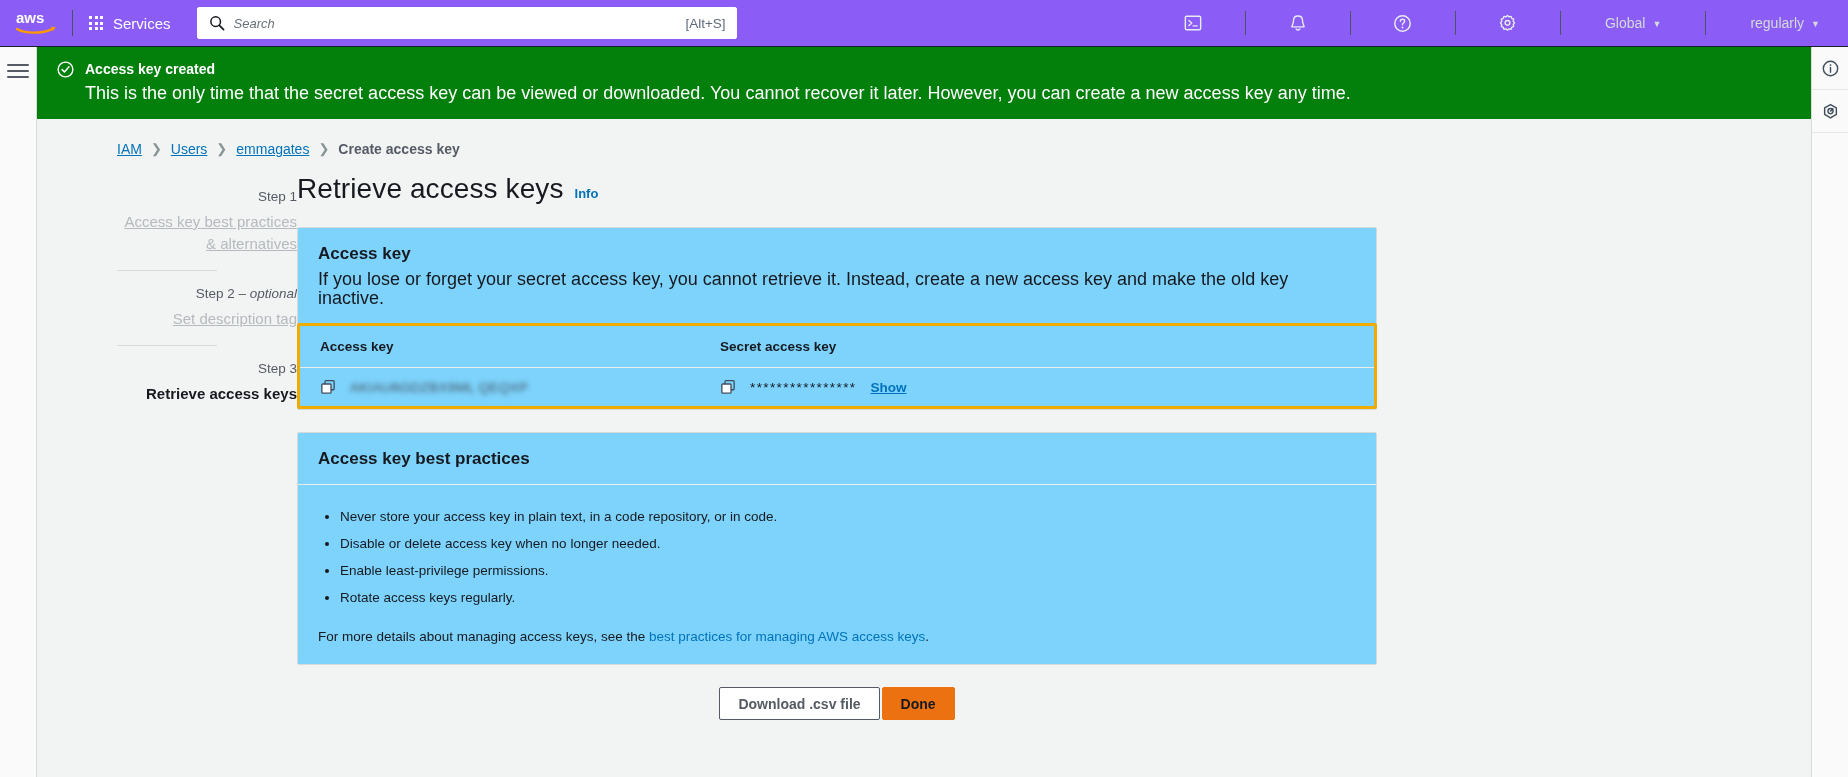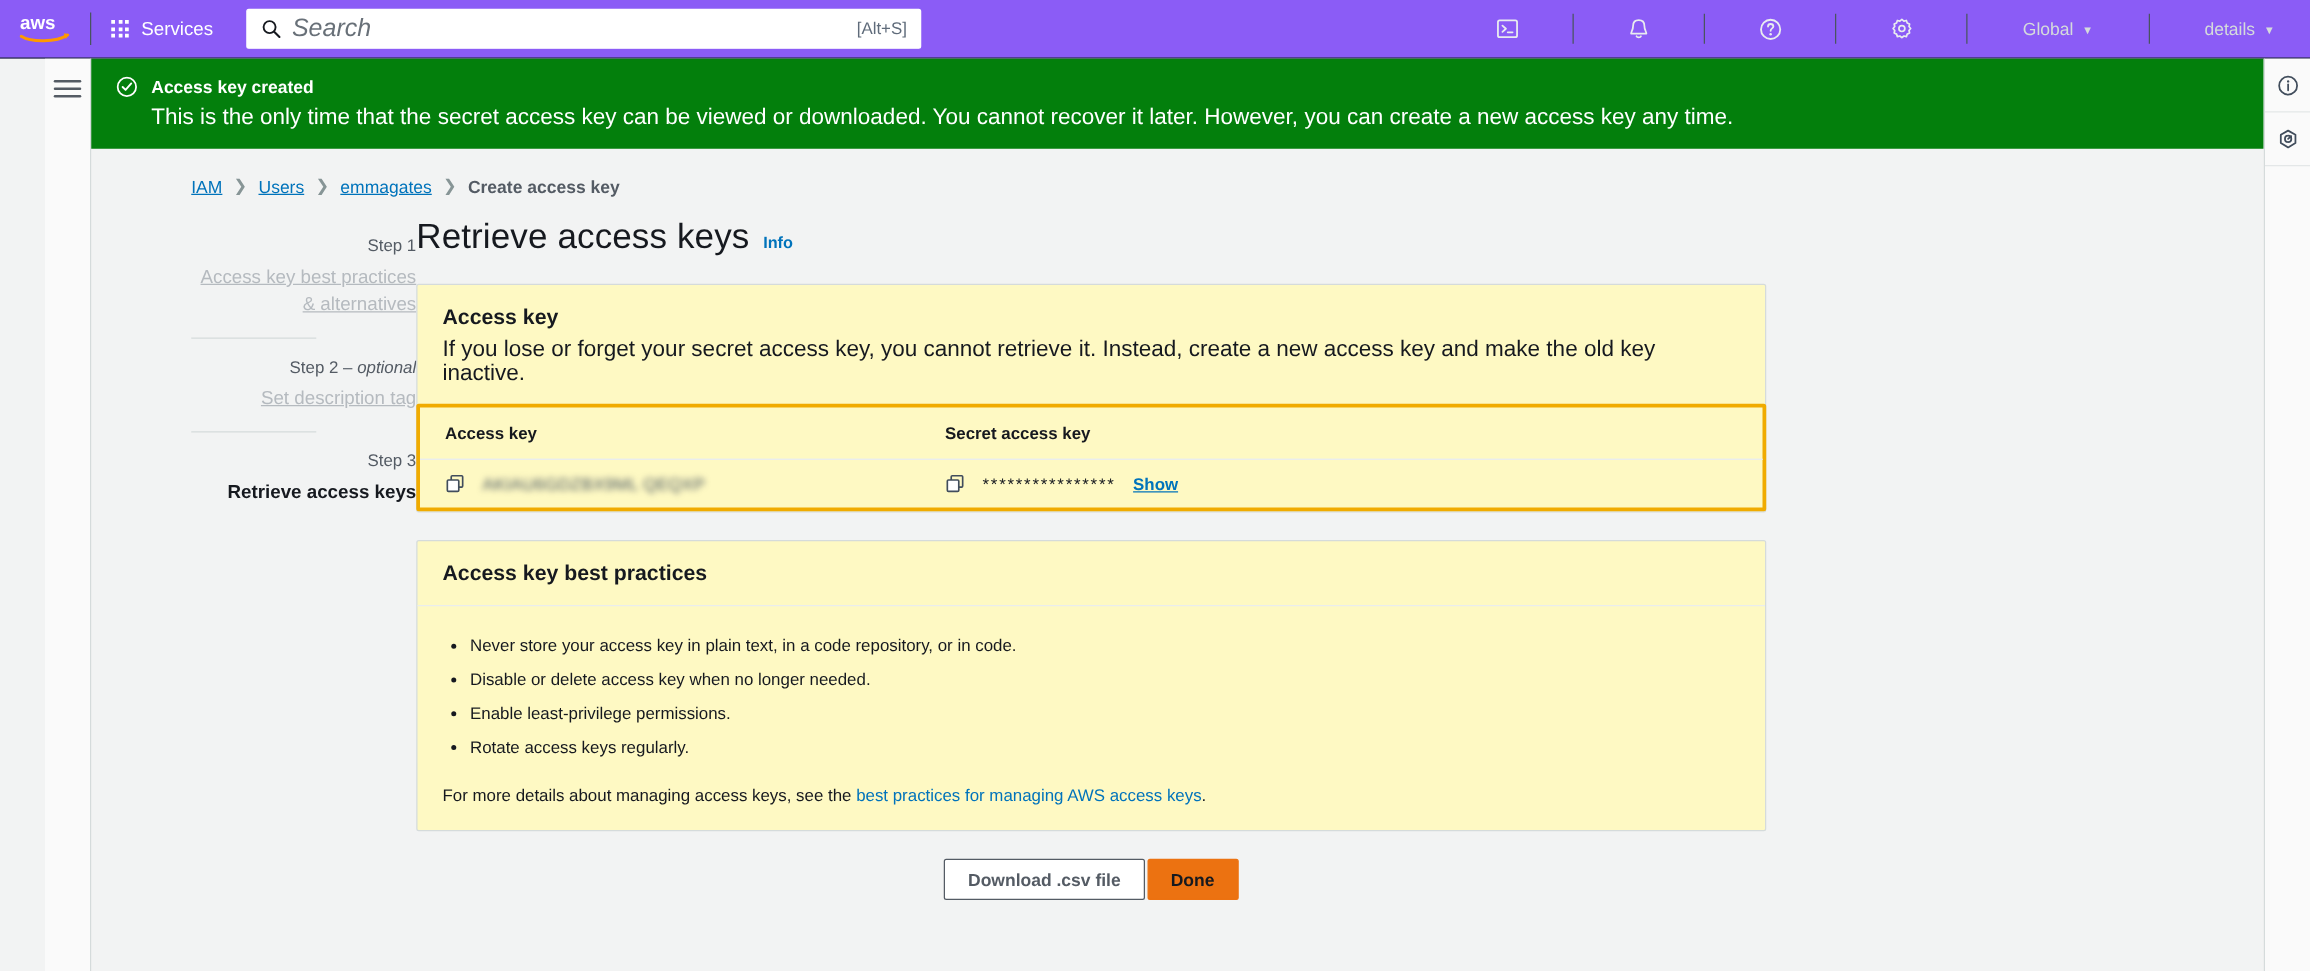--- a/index.html
+++ b/index.html
@@ -30,42 +30,42 @@
     position: relative; margin-left: 12px; width: 540px; height: 32px;
     background: #fff; border-radius: 2px; display: flex; align-items: center;
     border: 1px solid #fff;
   }
   .search-wrap .mag {
     position: absolute; left: 11px; top: 50%; transform: translateY(-50%);
     width: 16px; height: 16px;
   }
   .search-input {
     border: 0; outline: 0; width: 100%; height: 100%;
-    padding: 0 62px 0 36px; font-size: 20px; font-style: italic;
+    padding: 0 62px 0 36px; font-size: 13px; font-style: italic;
     color: #5f6b7a; background: transparent; font-family: "Liberation Sans", sans-serif;
   }
   .search-input::placeholder { color: #687078; font-style: italic; }
   .search-hint {
     position: absolute; right: 10px; top: 50%; transform: translateY(-50%);
     font-size: 13.5px; color: #5f6b7a;
   }
   .nav-right { margin-left: auto; display: flex; align-items: center; height: 47px; padding-right: 14px; gap: 30px; }
   .nav-icon-btn {
     width: 44px; height: 47px; display: flex; align-items: center; justify-content: center;
     cursor: pointer;
   }
   .nav-sep { width: 1px; height: 24px; background: #49545f; }
   .nav-text-btn {
     display: flex; align-items: center; gap: 7px; padding: 0 14px; height: 47px;
     font-size: 14px; color: #d5dbdb; cursor: pointer; white-space: nowrap;
   }
   .caret { font-size: 9px; line-height: 1; position: relative; top: 1px; }
 
   
-  .shell { flex: 1; display: flex; min-height: 0; background: #f2f3f3; padding-left: 36px; }
+  .shell { flex: 1; display: flex; min-height: 0; background: #f2f3f3; }
   .leftrail {
     width: 37px; flex: 0 0 37px; background: #fafafa;
     border-right: 1px solid #d5dbdb; display: flex; flex-direction: column; align-items: center;
     padding-top: 17px;
   }
   .hamburger { width: 22px; cursor: pointer; display: flex; flex-direction: column; gap: 4px; }
   .hamburger span { display: block; height: 2px; background: #545b64; border-radius: 1px; }
 
   .center { flex: 1; display: flex; flex-direction: column; min-width: 0; }
   .rightrail {
@@ -106,21 +106,21 @@
     font-size: 15px; color: #b5babf; line-height: 22px;
     text-decoration: underline; cursor: pointer; display: inline;
   }
   .step-link.active { color: #16191f; font-weight: bold; text-decoration: none; cursor: default; }
 
   .main { flex: 1; padding-right: 100px; max-width: 1180px; }
   .h1row { display: flex; align-items: baseline; gap: 11px; margin-bottom: 22px; }
   .h1 { font-size: 28px; font-weight: normal; color: #16191f; letter-spacing: 0.1px; }
   .infolink { font-size: 13px; color: #0073bb; font-weight: bold; cursor: pointer; }
 
-  .card { background: #fef9c3; border: 1px solid #d5dbdb; border-radius: 2px; margin-bottom: 22px; }
+  .card { background: #7dd3fc; border: 1px solid #d5dbdb; border-radius: 2px; margin-bottom: 22px; }
   .card-head { padding: 16px 20px 15px 20px; }
   .card-head.bordered { border-bottom: 1px solid #eaeded; }
   .card-title { font-size: 17px; font-weight: bold; color: #16191f; }
   .card-desc { font-size: 18px; color: #16191f; margin-top: 6px; line-height: 19px; }
 
   .hl-wrap {
     border: 3px solid #f0ab00; border-radius: 2px;
     margin: 0 -1px; position: relative;
   }
   .keytable { width: 100%; border-collapse: collapse; }
@@ -221,21 +221,21 @@
           <circle cx="10" cy="9.3" r="2.5" stroke="#e9ecef" stroke-width="1.45" fill="none"></circle>
         </svg>
       </div>
       <div class="nav-sep"></div>
       <div class="nav-text-btn">
         <span>Global</span>
         <span class="caret">▼</span>
       </div>
       <div class="nav-sep"></div>
       <div class="nav-text-btn">
-        <span>details</span>
+        <span>regularly</span>
         <span class="caret">▼</span>
       </div>
     </div>
   </div>
 
   <div class="shell">
 
     <div class="leftrail">
       <div class="hamburger">
         <span></span>

